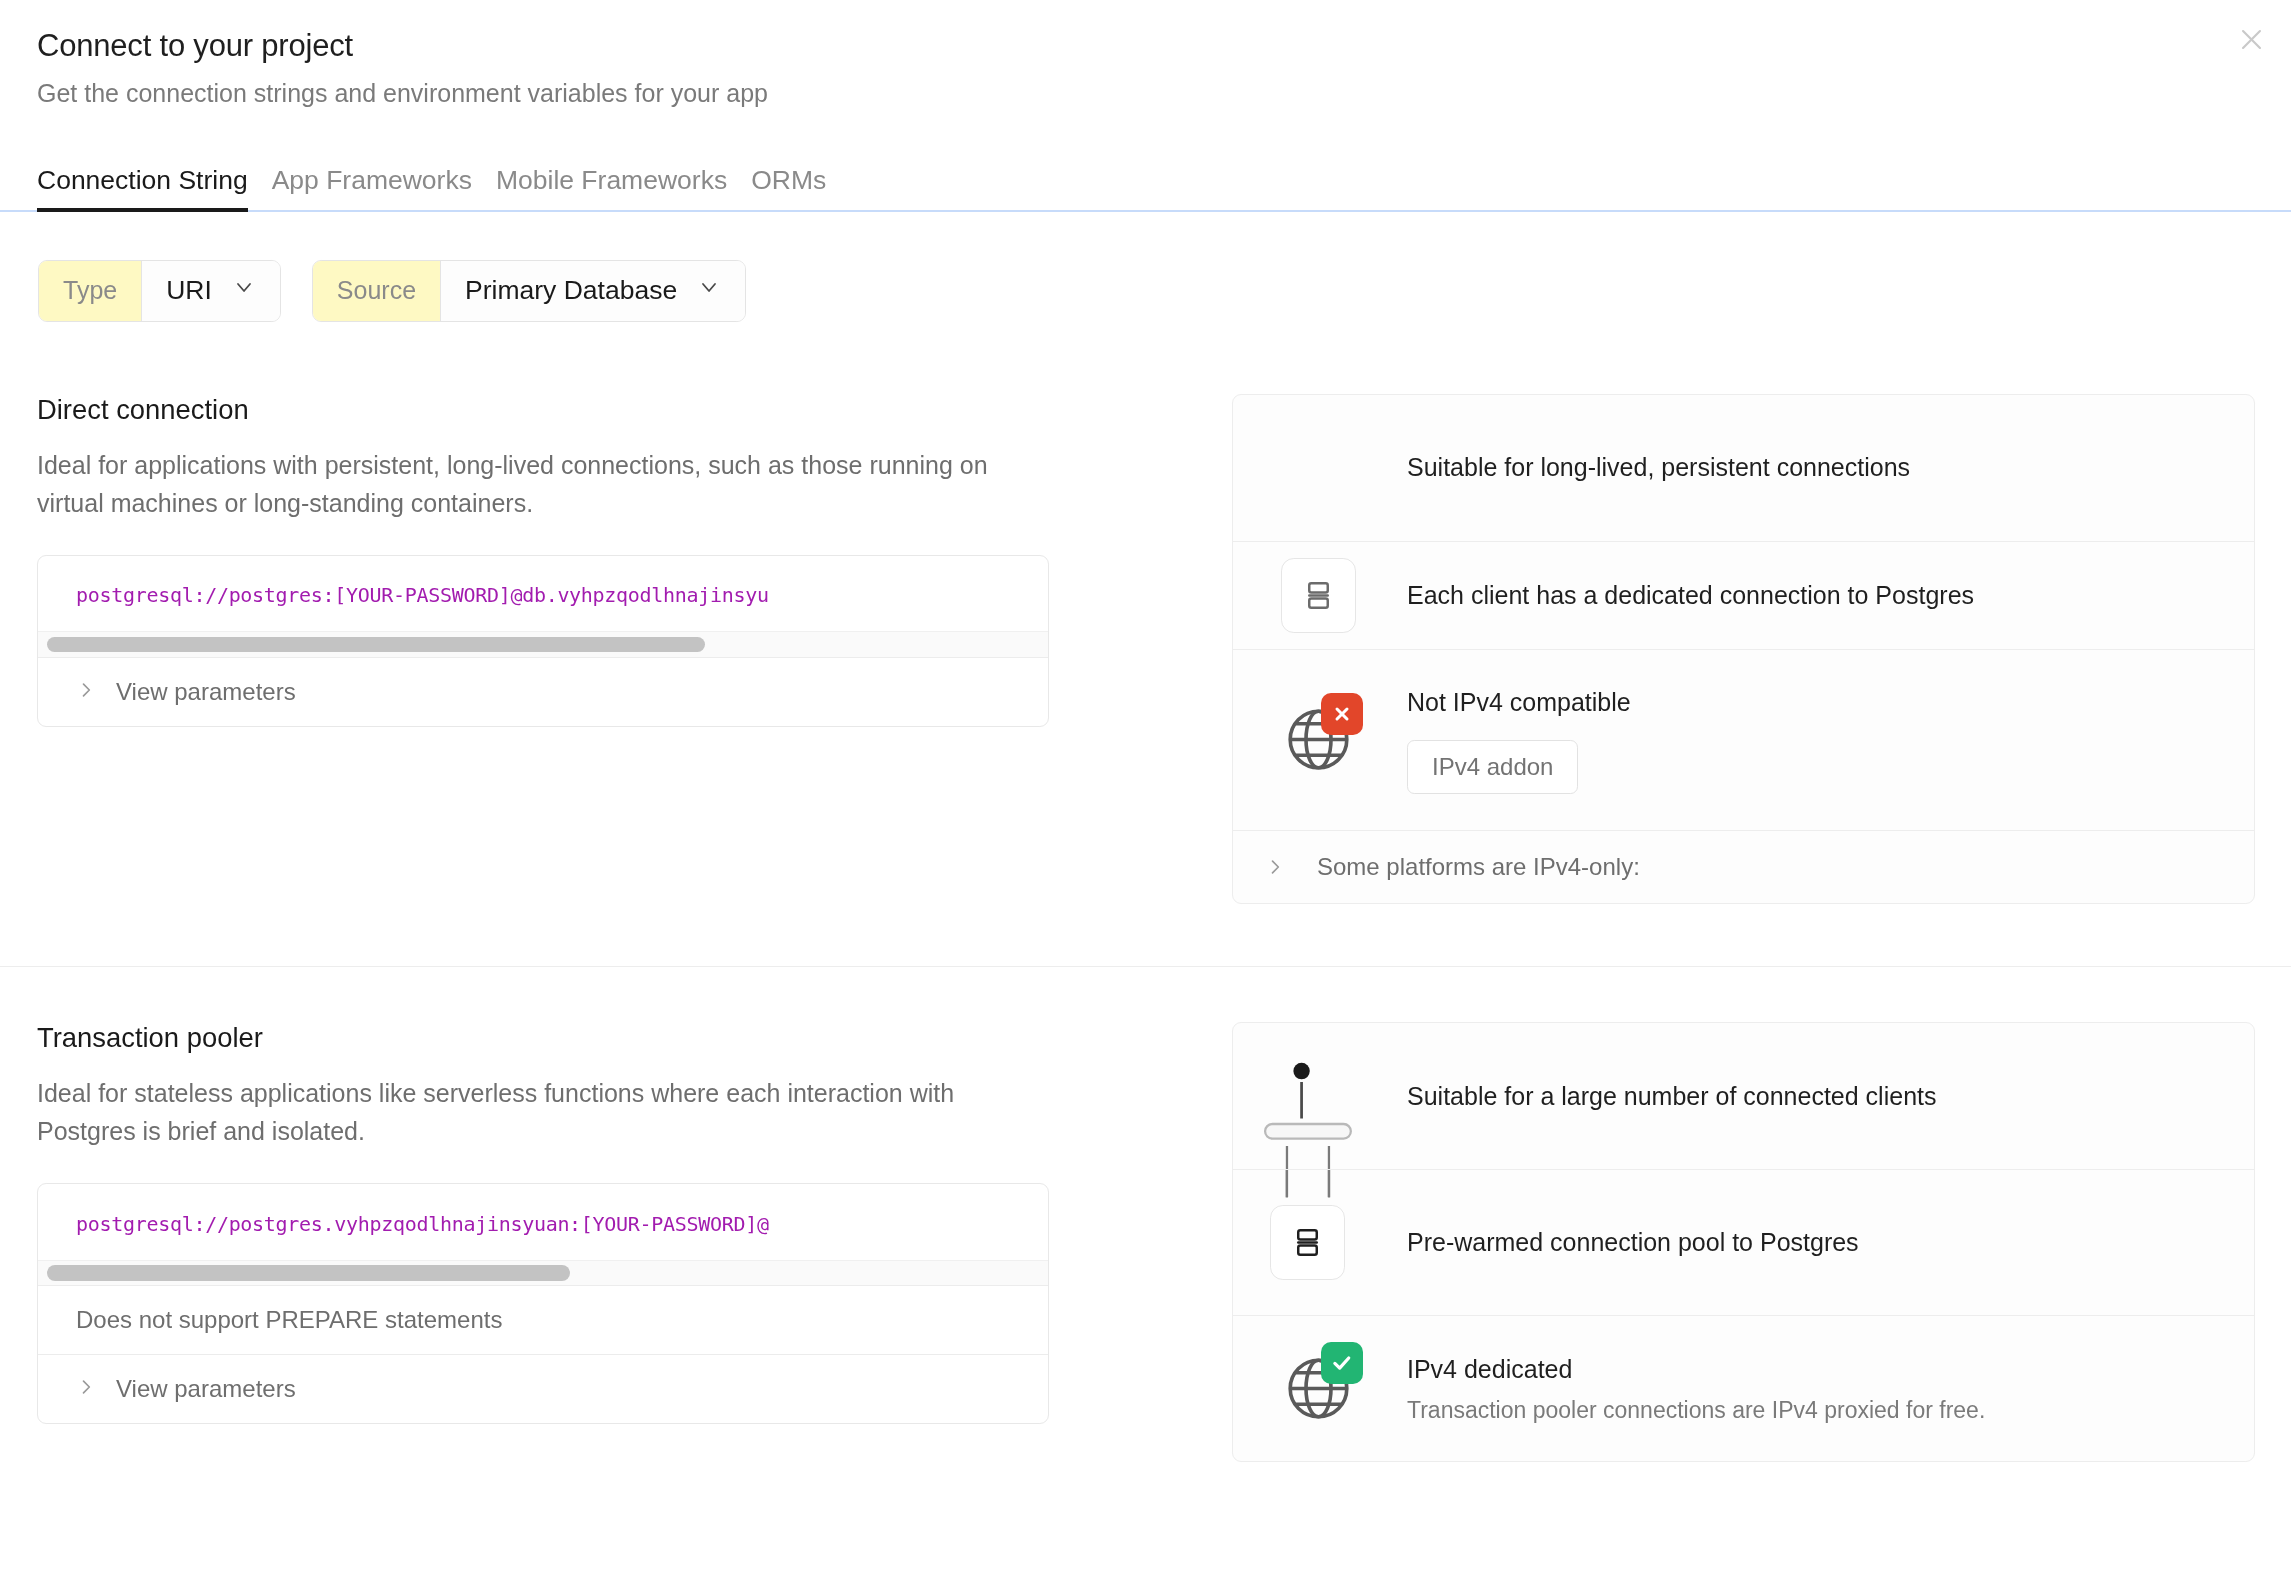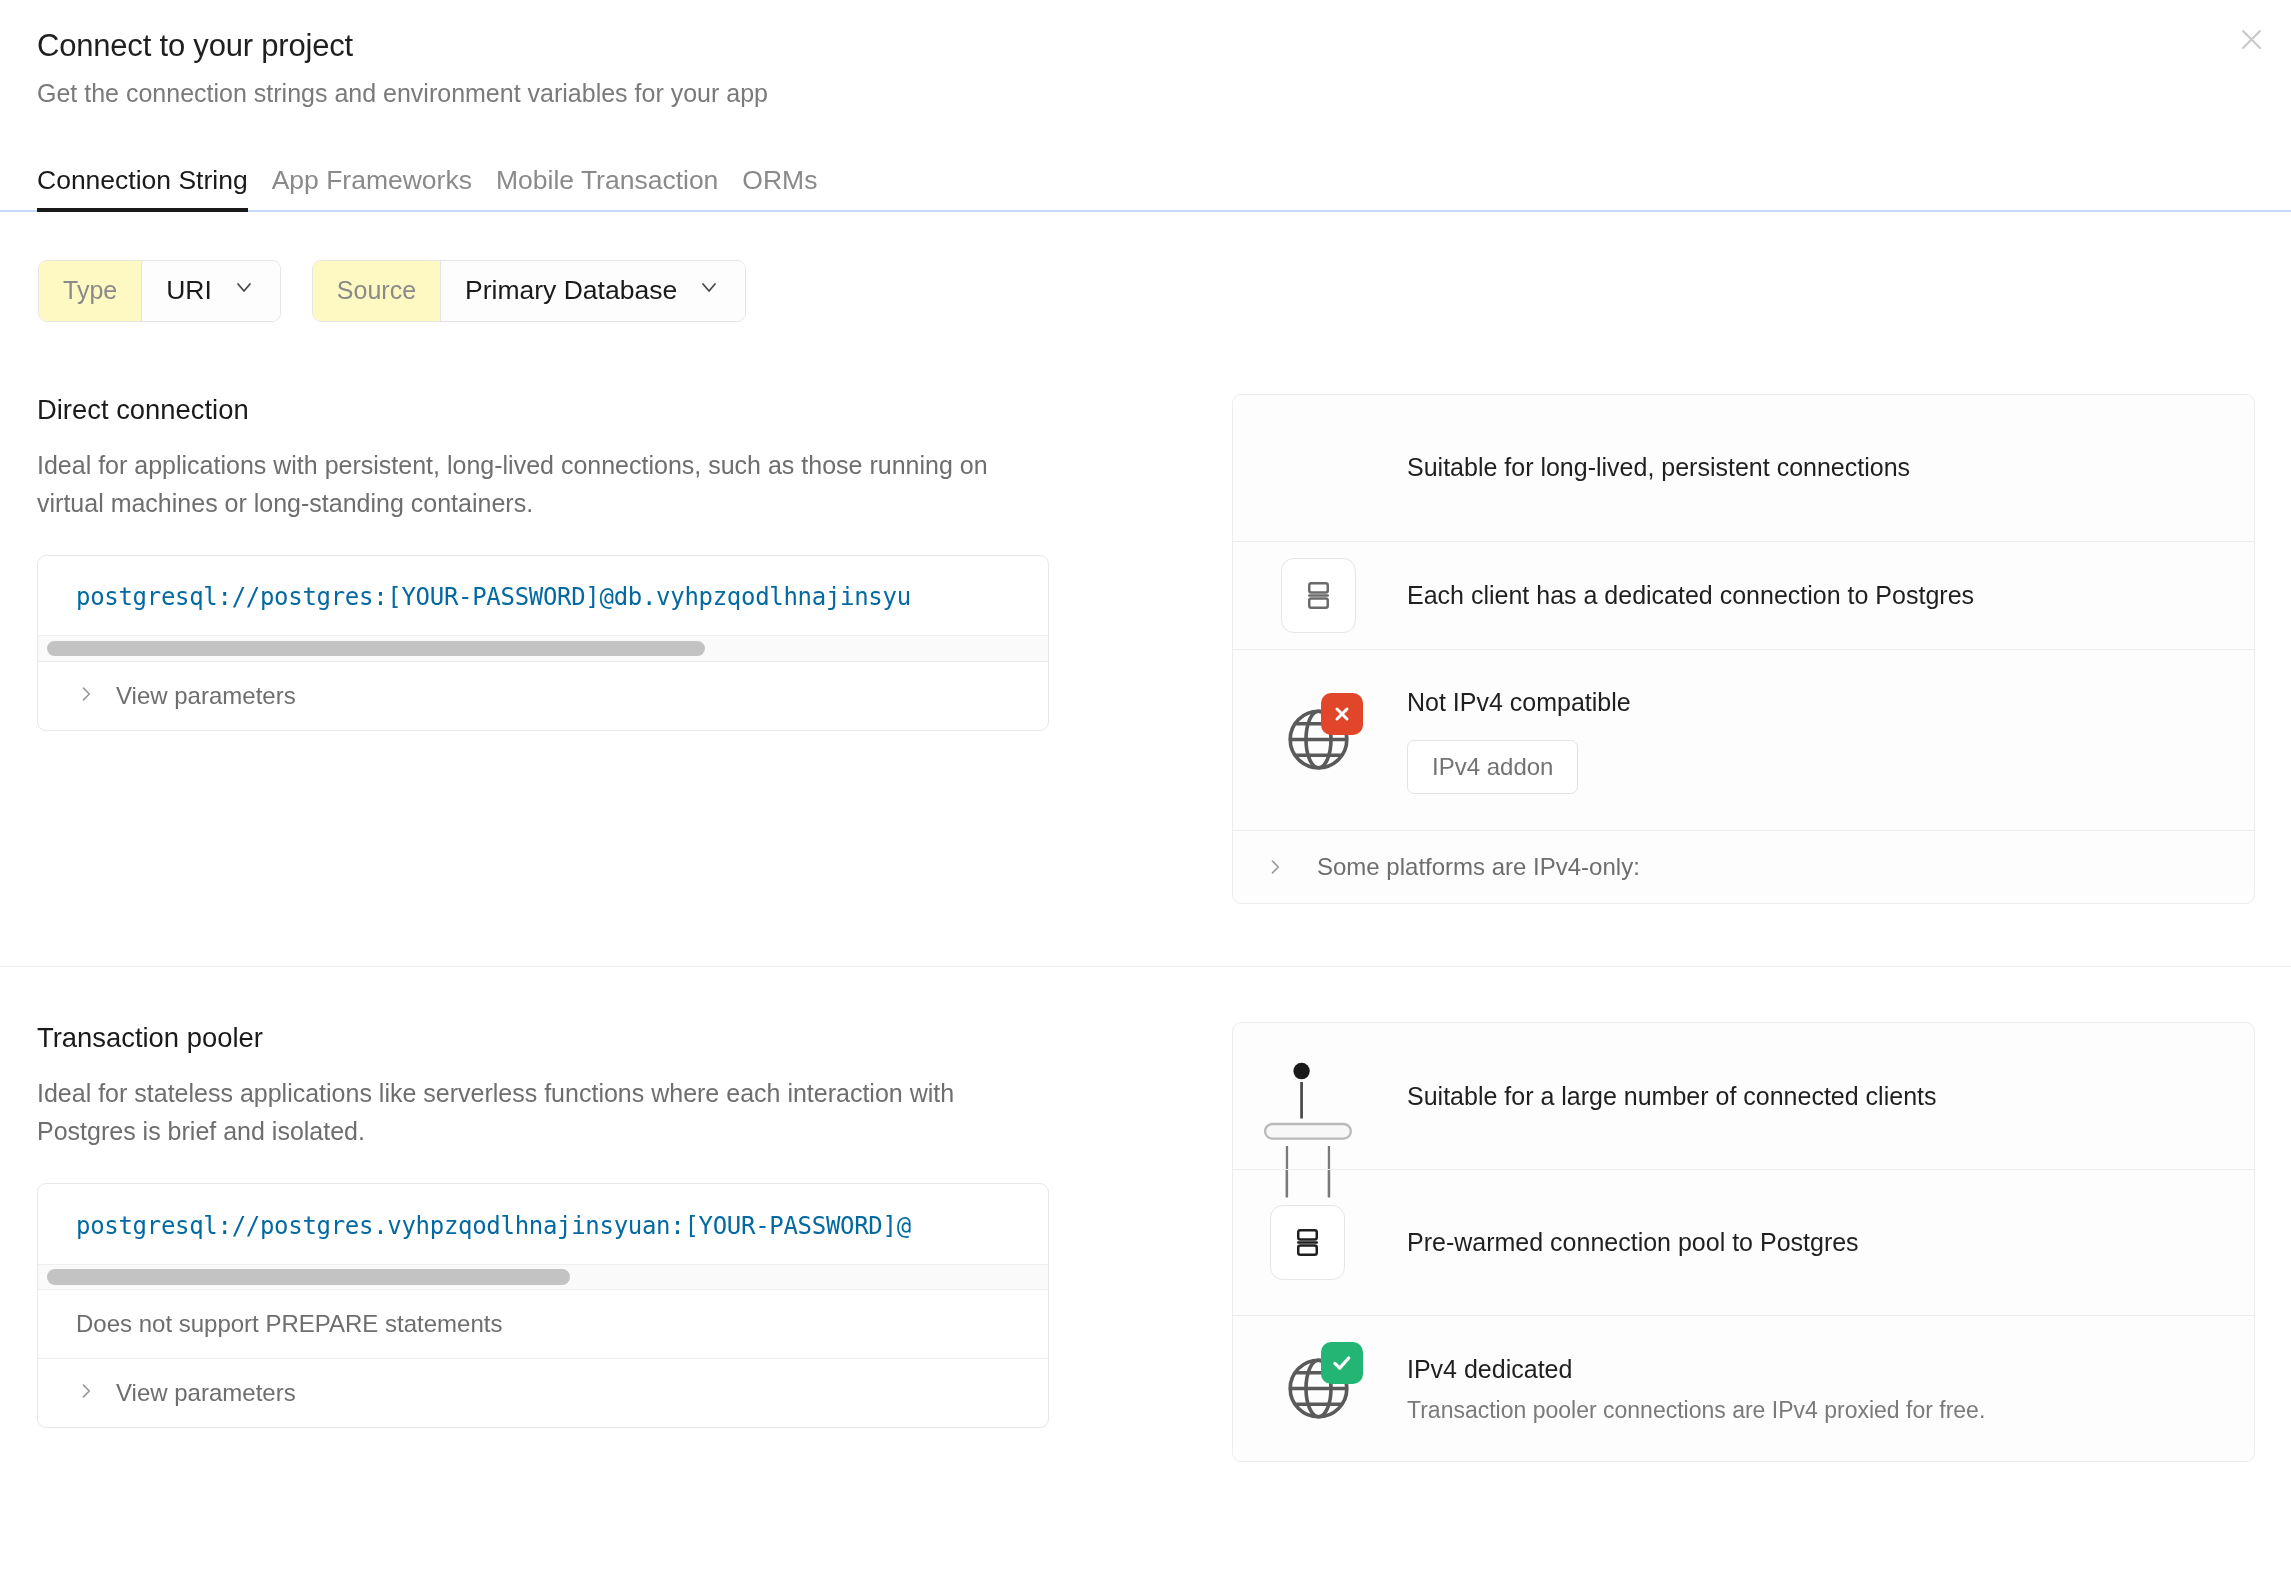--- a/index.html
+++ b/index.html
@@ -89,21 +89,21 @@
 
   
   .code-card {
     margin-top: 33px; width: 1012px;
     border: 1.4px solid #e8e8e8; border-radius: 9.1px; background: #fff;
     overflow: hidden;
   }
   .code-line {
     padding: 27.4px 0 24px 38px;
     font-family: "DejaVu Sans Mono", monospace;
-    font-size: 24px; color: #0369a1; white-space: nowrap; overflow: hidden;
+    font-size: 20px; color: #a21caf; white-space: nowrap; overflow: hidden;
     letter-spacing: -0.3px;
   }
   .scroll-track {
     height: 25.6px; background: #fafafa; border-top: 1.4px solid #f0f0f0;
     position: relative;
   }
   .scroll-thumb {
     position: absolute; left: 9.1px; top: 4.6px; height: 15.5px;
     background: #c3c3c3; border-radius: 8.2px;
   }
@@ -187,21 +187,21 @@
       <svg width="29" height="29" viewBox="0 0 24 24" fill="none" stroke="#c9c9c9" stroke-width="1.8" stroke-linecap="round">
         <line x1="5" y1="5" x2="19" y2="19"></line>
           <line x1="19" y1="5" x2="5" y2="19"></line>
       </svg>
     </span>
   </div>
 
   <div class="tabs">
     <div class="tab active">Connection String</div>
     <div class="tab">App Frameworks</div>
-    <div class="tab">Mobile Transaction</div>
+    <div class="tab">Mobile Frameworks</div>
     <div class="tab">ORMs</div>
   </div>
 
   <div class="selector-row">
 
     <div class="selector">
       <div class="sel-label">Type</div>
       <div class="sel-value">
         <span>URI</span>
         <span class="chev">

